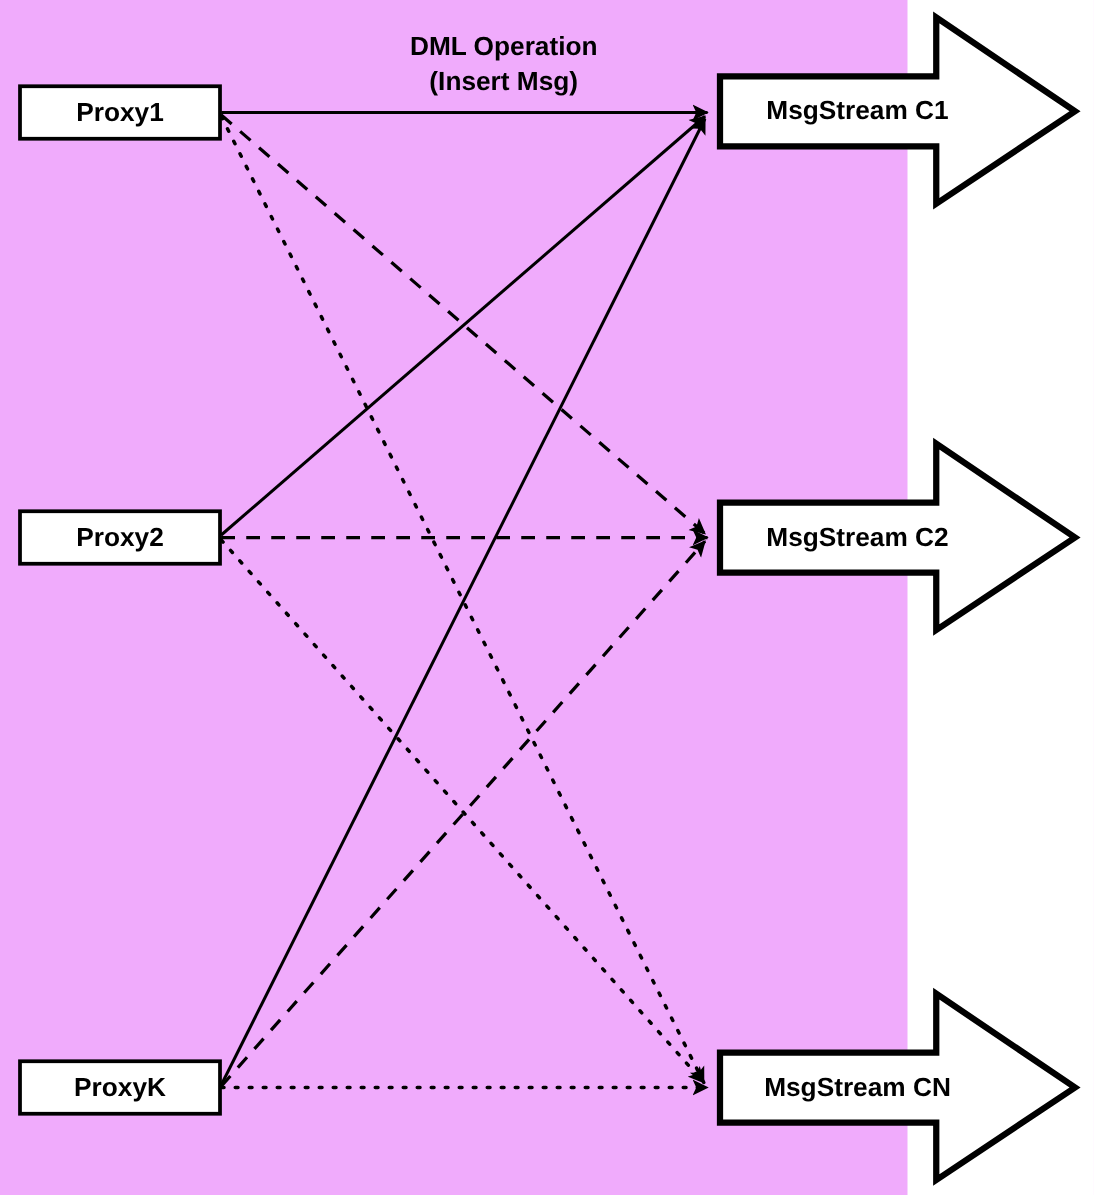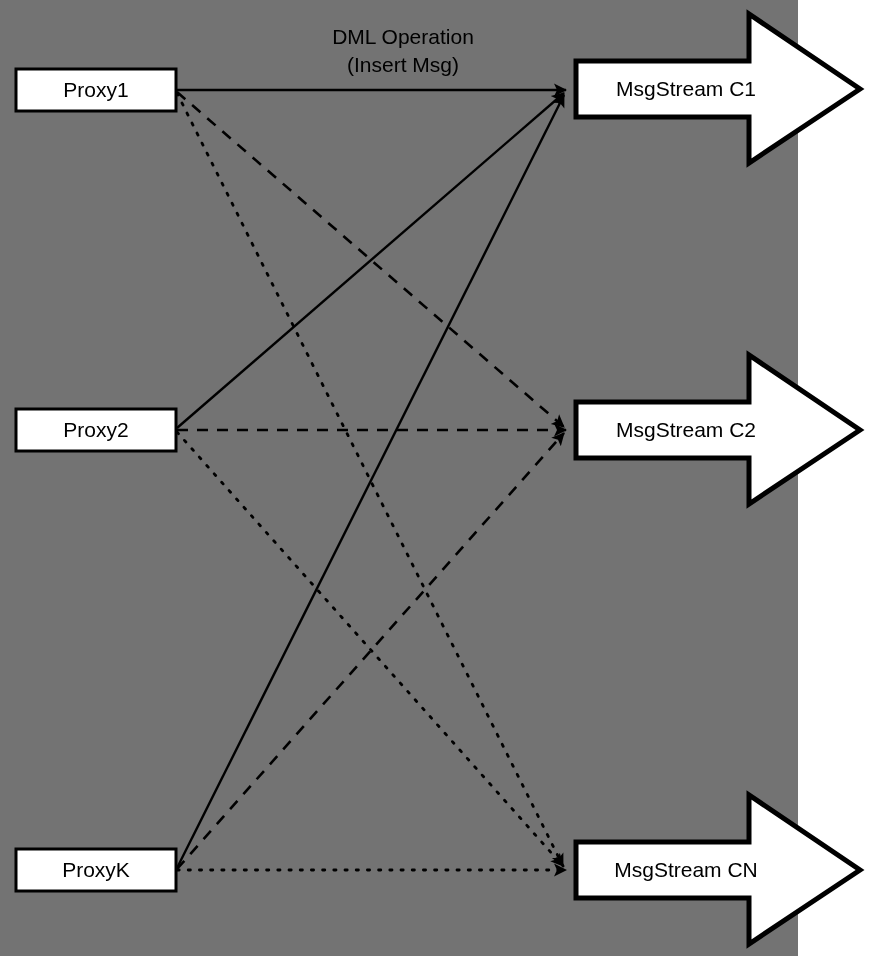--- a/index.html
+++ b/index.html
@@ -8,23 +8,24 @@
     background: #ffffff;
   }
   body {
     width: 875px;
     height: 956px;
     font-family: "Liberation Sans", sans-serif;
     overflow: hidden;
   }
   #diagram-root {
     position: relative;
-    width: 798px;
+    width: 726px;
     height: 956px;
-    background: #737373;
+    background: #f0abfc;
+    font-weight: bold;
   }
   svg#diagram-canvas {
     position: absolute;
     top: 0;
     left: 0;
     width: 875px;
     height: 956px;
     display: block;
   }
   .node-label {

